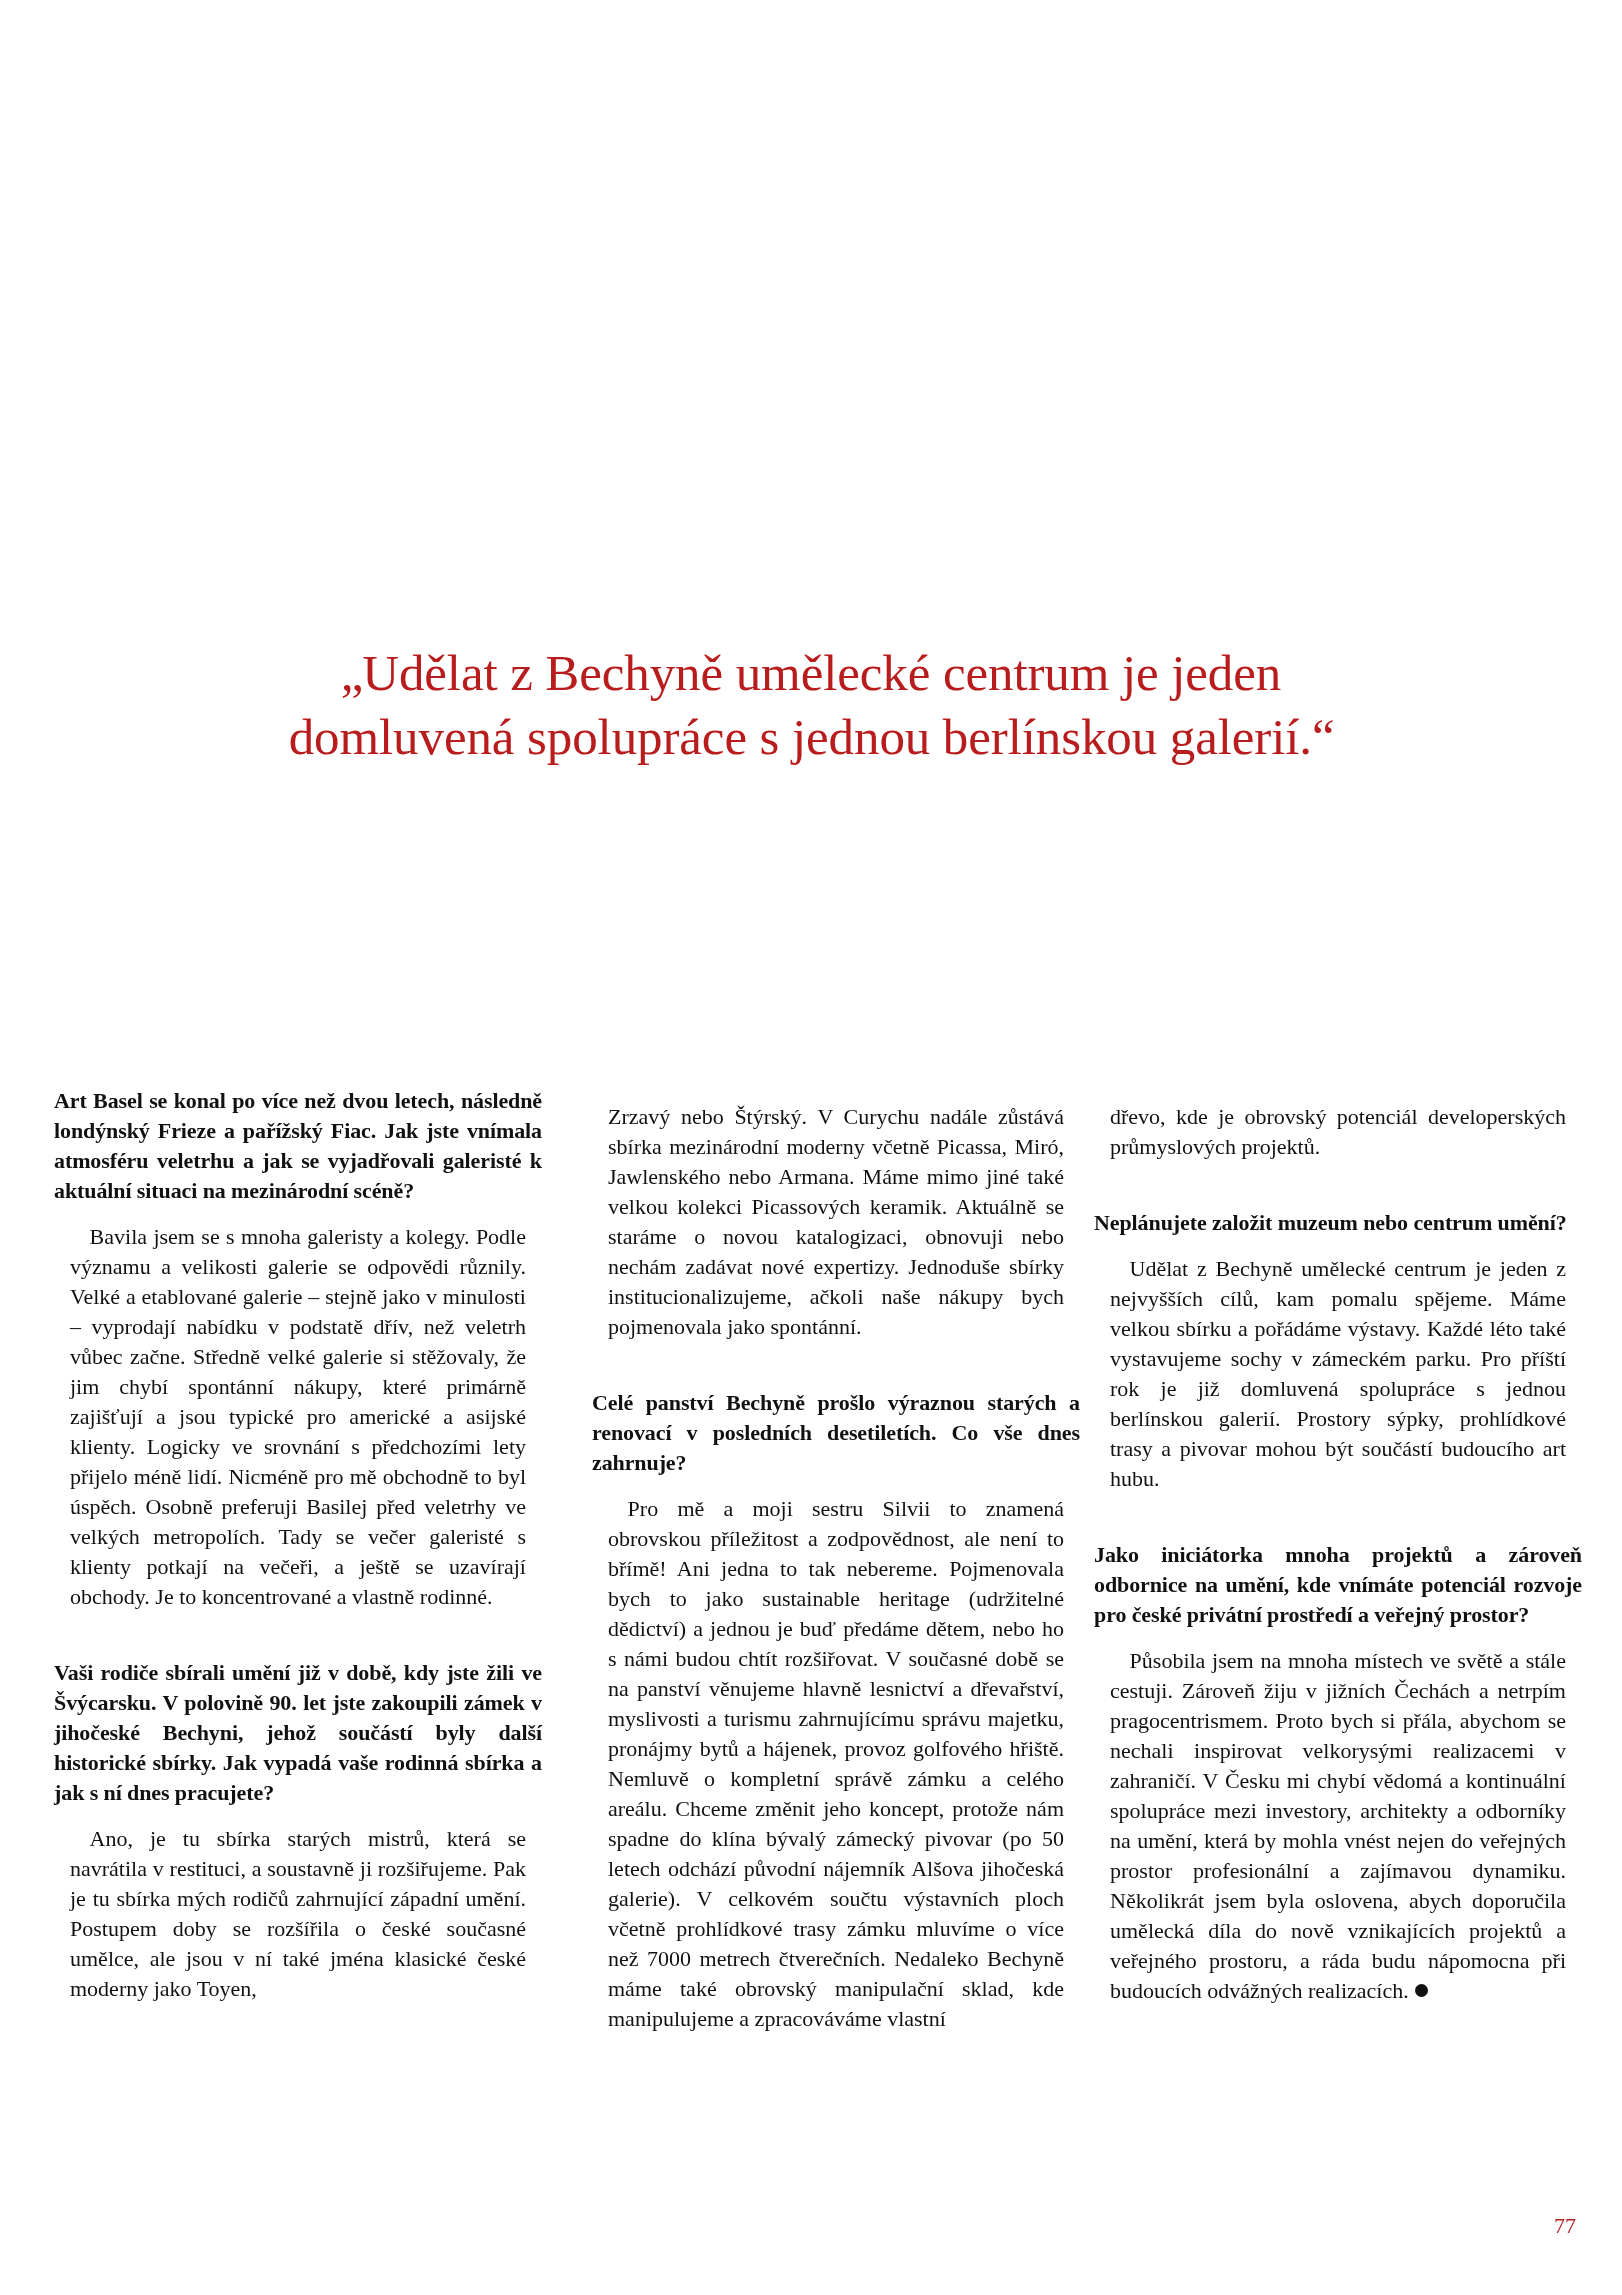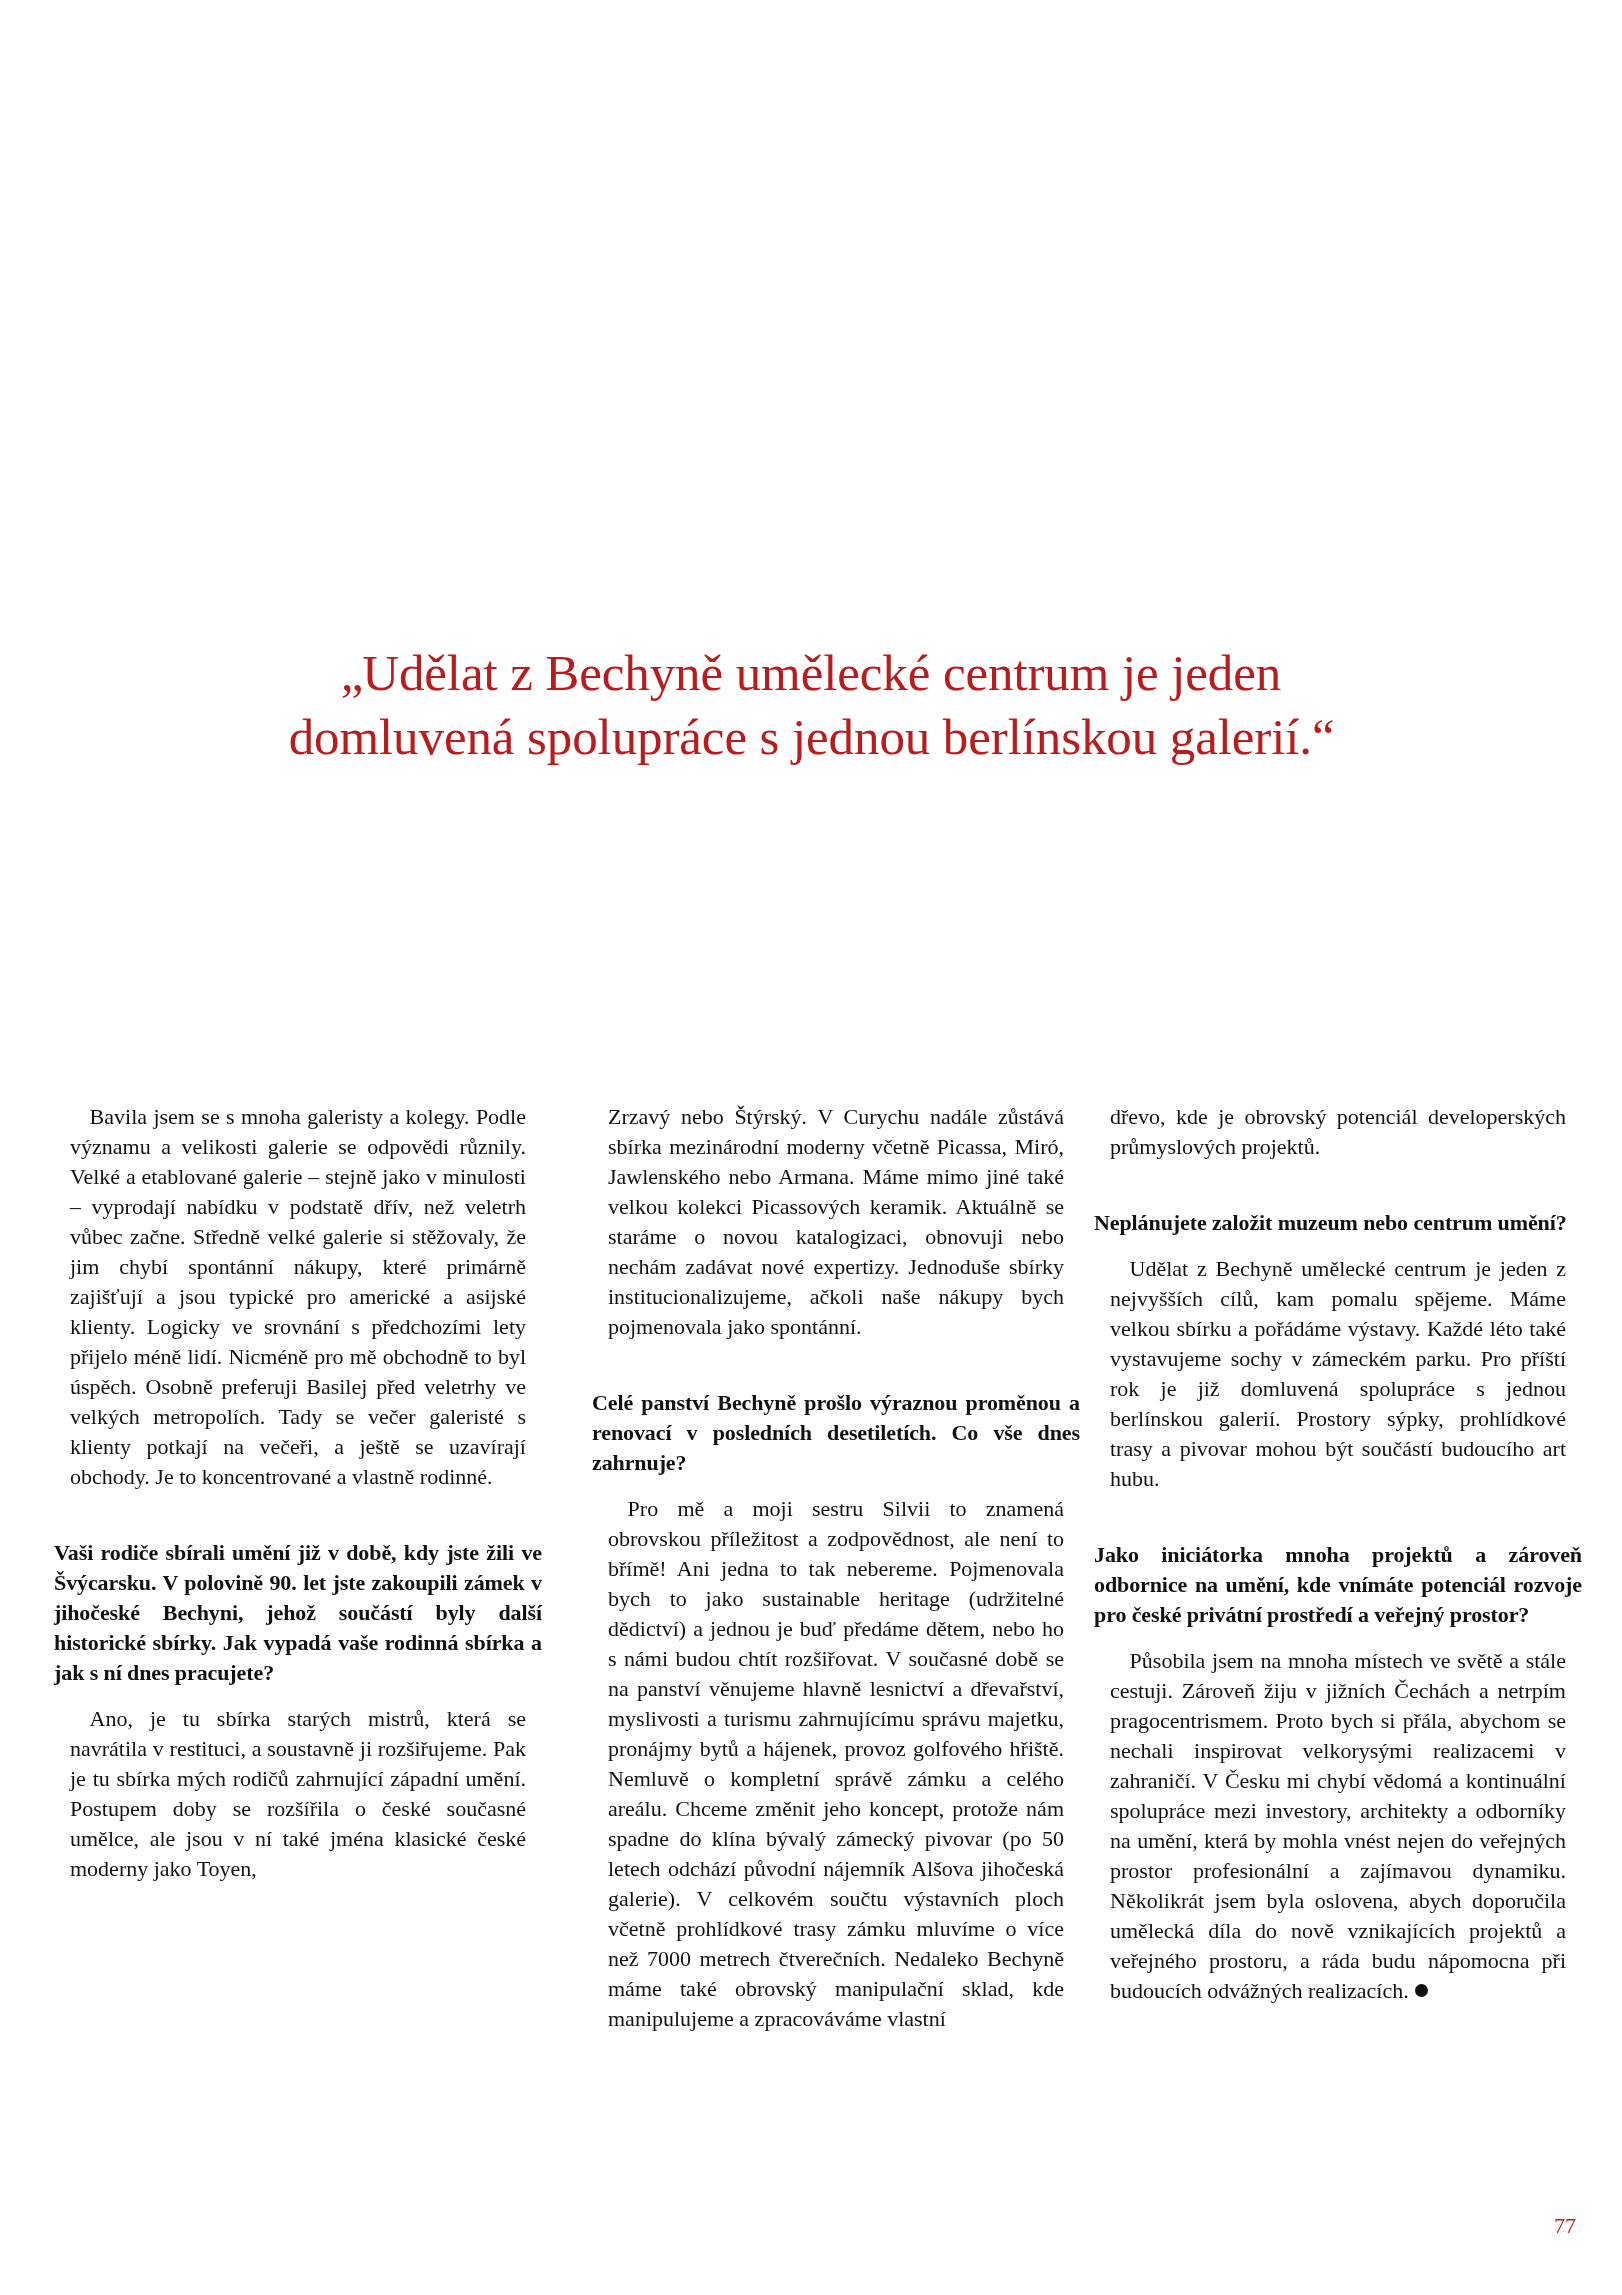--- a/index.html
+++ b/index.html
@@ -96,30 +96,31 @@
 </style>
 </head>
 <body>
 
 <section id="pull-quote">
   <div class="pq-line"><span class="mark-open">„</span><span>Udělat z Bechyně umělecké centrum je jeden</span></div>
   <div class="pq-line"><span>domluvená spolupráce s jednou berlínskou galerií.</span><span class="mark-close">“</span></div>
 </section>
 
 <div class="col" id="col-1">
+  <p class="q">Art Basel se konal po více než dvou letech, následně londýnský Frieze a pařížský Fiac. Jak jste vnímala atmosféru veletrhu a jak se vyjadřovali galeristé k aktuální situaci na mezinárodní scéně?</p>
   <p class="a">Bavila jsem se s mnoha galeristy a kolegy. Podle významu a velikosti galerie se odpovědi různily. Velké a etablované galerie – stejně jako v minulosti – vyprodají nabídku v podstatě dřív, než veletrh vůbec začne. Středně velké galerie si stěžovaly, že jim chybí spontánní nákupy, které primárně zajišťují a jsou typické pro americké a asijské klienty. Logicky ve srovnání s předchozími lety přijelo méně lidí. Nicméně pro mě obchodně to byl úspěch. Osobně preferuji Basilej před veletrhy ve velkých metropolích. Tady se večer galeristé s klienty potkají na večeři, a ještě se uzavírají obchody. Je to koncentrované a vlastně rodinné.</p>
   <div class="gap-q"></div>
   <p class="q">Vaši rodiče sbírali umění již v době, kdy jste žili ve Švýcarsku. V polovině 90. let jste zakoupili zámek v jihočeské Bechyni, jehož součástí byly další historické sbírky. Jak vypadá vaše rodinná sbírka a jak s ní dnes pracujete?</p>
   <p class="a">Ano, je tu sbírka starých mistrů, která se navrátila v restituci, a soustavně ji rozšiřujeme. Pak je tu sbírka mých rodičů zahrnující západní umění. Postupem doby se rozšířila o české současné umělce, ale jsou v ní také jména klasické české moderny jako Toyen,</p>
 </div>
 
 <div class="col" id="col-2">
   <p class="a" style="text-indent:0">Zrzavý nebo Štýrský. V Curychu nadále zůstává sbírka mezinárodní moderny včetně Picassa, Miró, Jawlenského nebo Armana. Máme mimo jiné také velkou kolekci Picassových keramik. Aktuálně se staráme o novou katalogizaci, obnovuji nebo nechám zadávat nové expertizy. Jednoduše sbírky institucionalizujeme, ačkoli naše nákupy bych pojmenovala jako spontánní.</p>
   <div class="gap-q"></div>
-  <p class="q">Celé panství Bechyně prošlo výraznou proměnou a renovací v posledních desetiletích. Co vše dnes zahrnuje?</p>
+  <p class="q">Celé panství Bechyně prošlo výraznou starých a renovací v posledních desetiletích. Co vše dnes zahrnuje?</p>
   <p class="a">Pro mě a moji sestru Silvii to znamená obrovskou příležitost a zodpovědnost, ale není to břímě! Ani jedna to tak nebereme. Pojmenovala bych to jako sustainable heritage (udržitelné dědictví) a jednou je buď předáme dětem, nebo ho s námi budou chtít rozšiřovat. V současné době se na panství věnujeme hlavně lesnictví a dřevařství, myslivosti a turismu zahrnujícímu správu majetku, pronájmy bytů a hájenek, provoz golfového hřiště. Nemluvě o kompletní správě zámku a celého areálu. Chceme změnit jeho koncept, protože nám spadne do klína bývalý zámecký pivovar (po 50 letech odchází původní nájemník Alšova jihočeská galerie). V celkovém součtu výstavních ploch včetně prohlídkové trasy zámku mluvíme o více než 7000 metrech čtverečních. Nedaleko Bechyně máme také obrovský manipulační sklad, kde manipulujeme a zpracováváme vlastní</p>
 </div>
 
 <div class="col" id="col-3">
   <p class="a" style="text-indent:0">dřevo, kde je obrovský potenciál developerských průmyslových projektů.</p>
   <div class="gap-q"></div>
   <p class="q">Neplánujete založit muzeum nebo centrum umění?</p>
   <p class="a">Udělat z Bechyně umělecké centrum je jeden z nejvyšších cílů, kam pomalu spějeme. Máme velkou sbírku a pořádáme výstavy. Každé léto také vystavujeme sochy v zámeckém parku. Pro příští rok je již domluvená spolupráce s jednou berlínskou galerií. Prostory sýpky, prohlídkové trasy a pivovar mohou být součástí budoucího art hubu.</p>
   <div class="gap-q"></div>
   <p class="q">Jako iniciátorka mnoha projektů a zároveň odbornice na umění, kde vnímáte potenciál rozvoje pro české privátní prostředí a veřejný prostor?</p>

